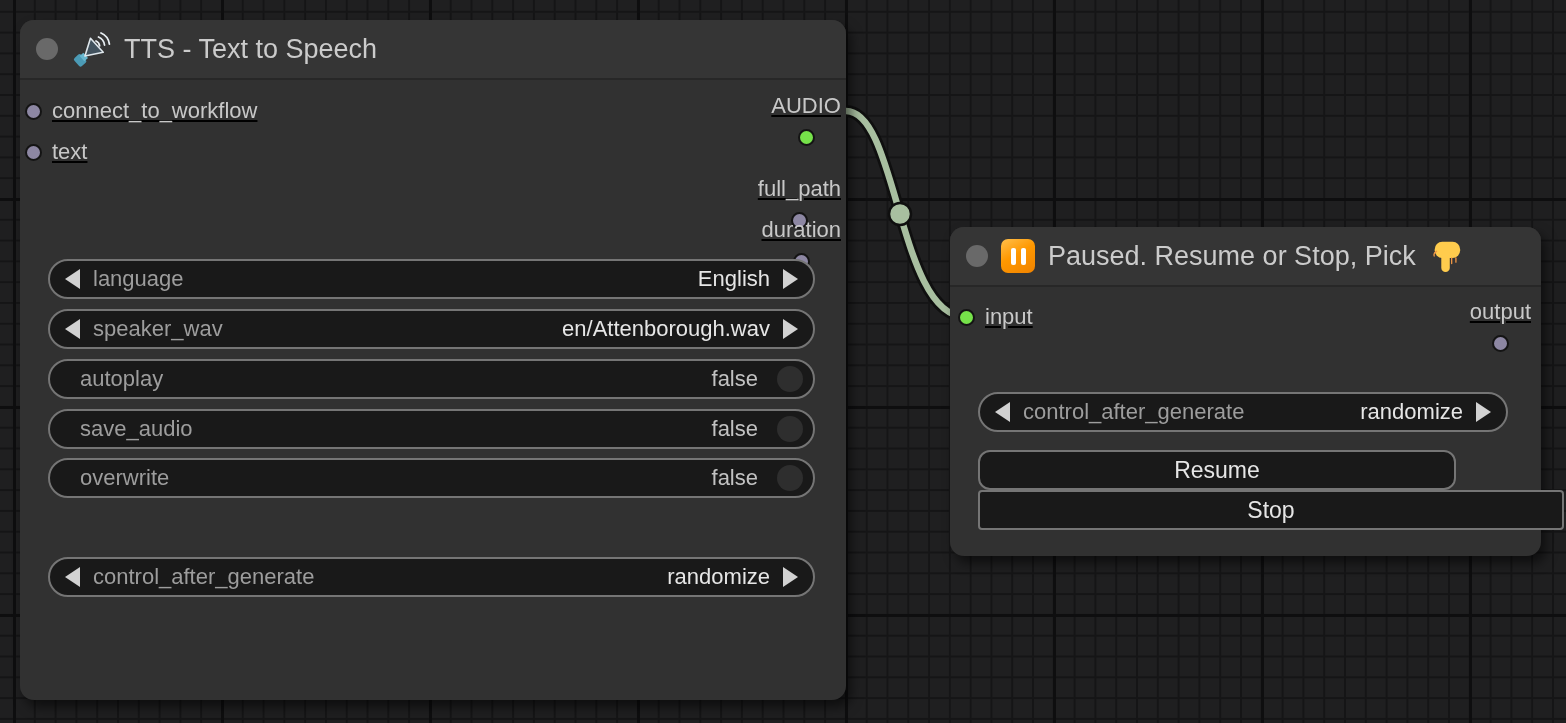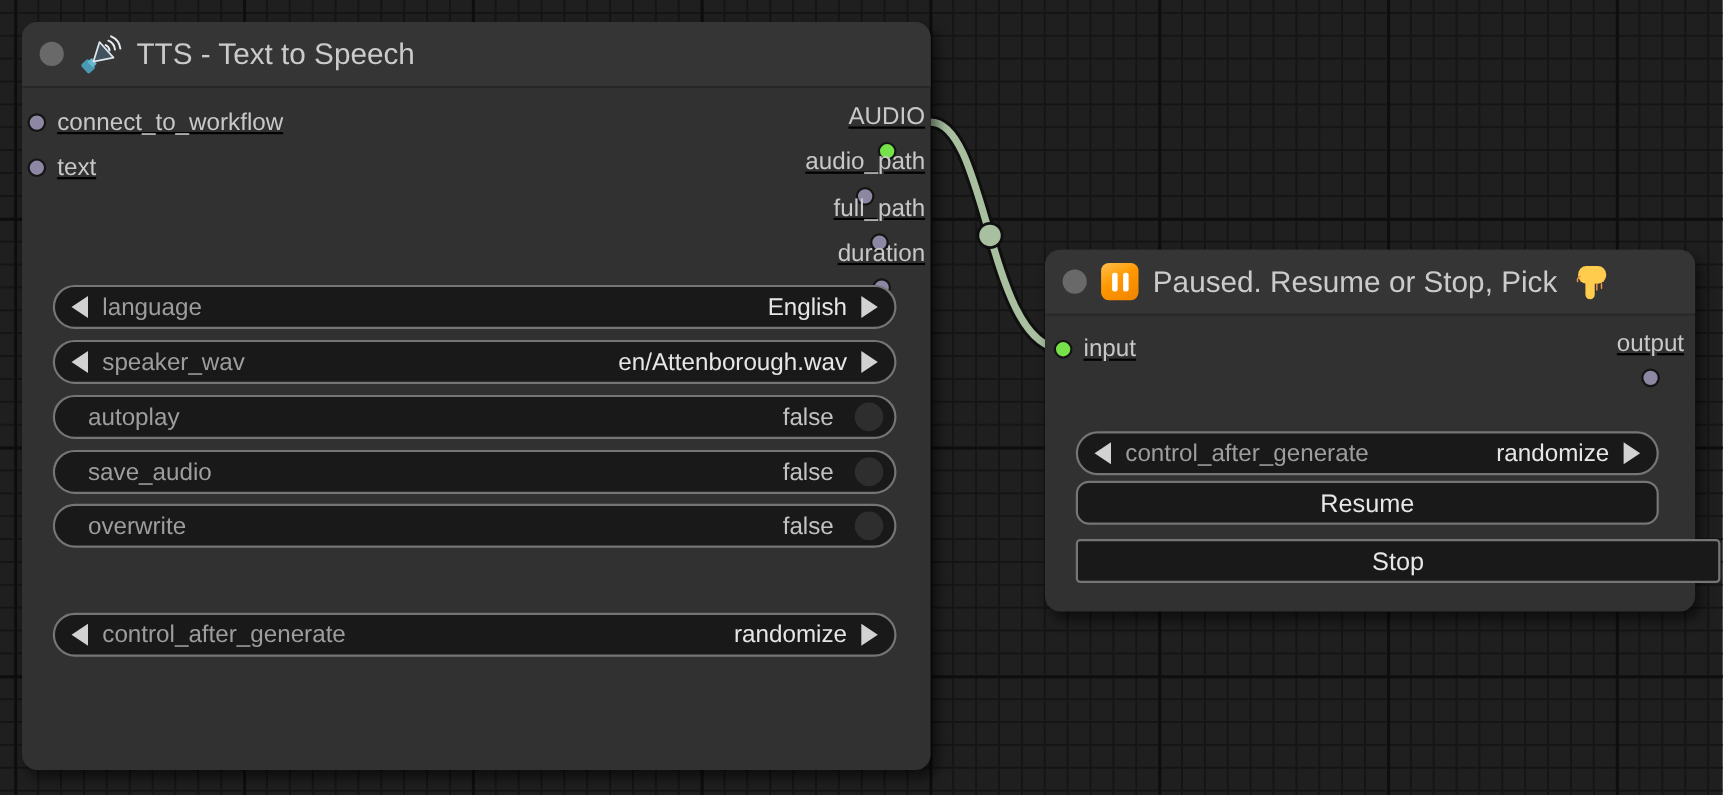--- a/index.html
+++ b/index.html
@@ -111,24 +111,20 @@
     </div>
     <div class="port in" style="left:5px;top:114px;">
       <span class="port-dot"></span>
       <span class="port-label">text</span>
     </div>
 
     <div class="port out" style="right:5px;top:73px;">
       <span class="port-label">AUDIO</span>
       <span class="port-dot connected"></span>
     </div>
-    <div class="port out" style="right:5px;top:114px;">
-      <span class="port-label">audio_path</span>
-      <span class="port-dot"></span>
-    </div>
     <div class="port out" style="right:5px;top:156px;">
       <span class="port-label">full_path</span>
       <span class="port-dot"></span>
     </div>
     <div class="port out" style="right:5px;top:197px;">
       <span class="port-label">duration</span>
       <span class="port-dot"></span>
     </div>
 
     <div class="widget combo" style="left:28px;top:239px;width:767px;">
@@ -192,21 +188,21 @@
       <span class="port-label">output</span>
       <span class="port-dot"></span>
     </div>
 
     <div class="widget combo" style="left:28px;top:165px;width:530px;">
       <span class="arrow-left"></span>
       <span class="w-label">control_after_generate</span>
       <span class="w-value">randomize</span>
       <span class="arrow-right"></span>
     </div>
-    <div class="widget btn" style="left:28px;top:210px;width:530px;border-radius:12px;">
+    <div class="widget btn" style="left:28px;top:223px;width:478px;border-radius:12px;">
       <span>Resume</span>
     </div>
     <div class="widget btn" style="left:28px;top:263px;width:586px;">
       <span>Stop</span>
     </div>
   </section>
 
 </div>
 
 </body></html>

